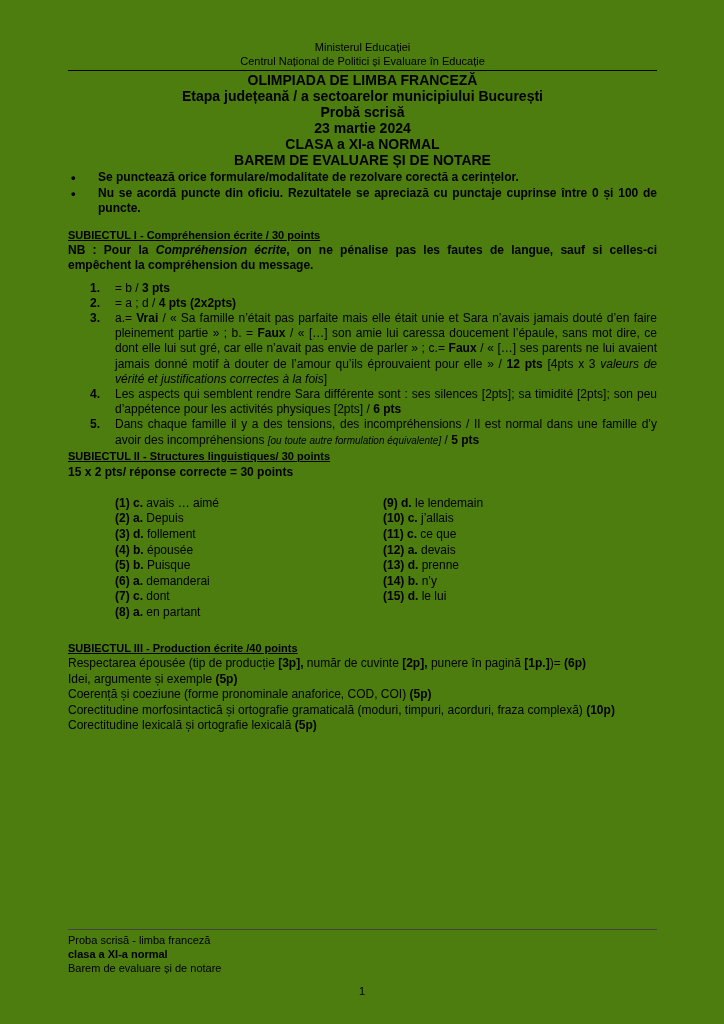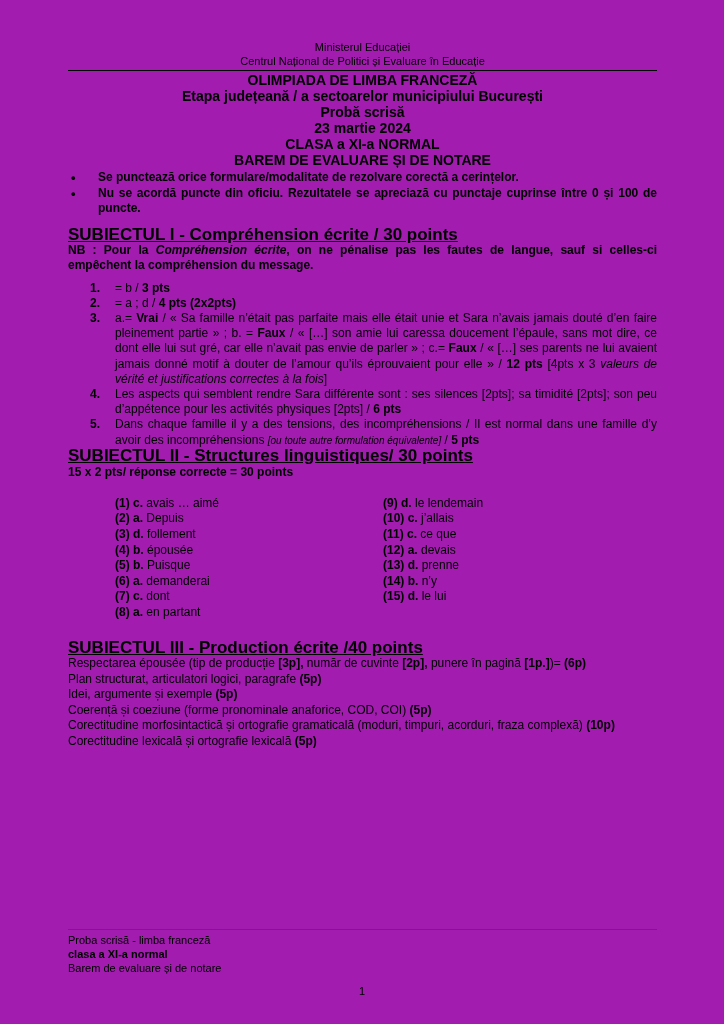--- a/index.html
+++ b/index.html
@@ -1,36 +1,36 @@
 <!DOCTYPE html>
 <html><head>
 <meta charset="utf-8">
 <style>
   html,body{margin:0;padding:0;}
   body{
     width:724px;height:1024px;background:#ffffff;color:#000;
     font-family:"Liberation Sans","DejaVu Sans",sans-serif;
     font-size:12px;
   }
-  .page{position:relative;width:724px;height:1024px;overflow:hidden;background:#a21caf;}
+  .page{position:relative;width:724px;height:1024px;overflow:hidden;background:#4d7c0f;}
   .content{padding:40px 67px 0 68px;}
   .b{font-weight:bold;}
   .i{font-style:italic;}
   .sm{font-size:10px;}
   .u{text-decoration:underline;}
   
   .hdr-top{text-align:center;font-size:11px;line-height:14px;border-bottom:1px solid #000;padding-bottom:2px;}
   .hdr-titles{text-align:center;font-weight:bold;font-size:14px;line-height:16px;padding-top:1px;}
   
   .bullets{margin-top:2px;}
   .bullet-row{display:flex;font-weight:bold;line-height:15.5px;}
   .dot{width:27px;flex:none;padding-left:3px;font-size:13px;}
   .bullet-text{flex:1;text-align:justify;}
   
-  .sec-heading{font-weight:bold;font-size:17px;line-height:16px;margin-top:10px;}
+  .sec-heading{font-weight:bold;font-size:11px;line-height:16px;margin-top:10px;}
   .nb{margin:0;font-weight:bold;text-align:justify;line-height:15px;}
   .items{margin-top:8px;}
   .item-row{display:flex;line-height:15.2px;}
   .item-num{width:25px;flex:none;margin-left:22px;}
   .item-text{flex:1;text-align:justify;}
   
   .sec2{}
   .subheading{font-weight:bold;line-height:16px;}
   .answers{display:flex;margin-top:16px;line-height:15.6px;}
   .col-left{width:315px;padding-left:47px;box-sizing:border-box;flex:none;}
@@ -125,21 +125,20 @@
             <div class="ans-row"><span class="b">(14) b.</span><span> n’y</span></div>
             <div class="ans-row"><span class="b">(15) d.</span><span> le lui</span></div>
           </div>
       </div>
     </div>
 
     <div class="sec3">
       <div class="sec-heading" style="margin-top:0;"><span class="u">SUBIECTUL III  - Production écrite /40 points</span></div>
       <div>
           <div class="s3line"><span>Respectarea épousée (tip de producție </span><span class="b">[3p],</span><span> număr de cuvinte </span><span class="b">[2p],</span><span> punere în pagină </span><span class="b">[1p.]</span><span>)= </span><span class="b">(6p)</span></div>
-          <div class="s3line"><span>Plan structurat, articulatori logici, paragrafe </span><span class="b">(5p)</span></div>
           <div class="s3line"><span>Idei, argumente și exemple </span><span class="b">(5p)</span></div>
           <div class="s3line"><span>Coerență și coeziune (forme pronominale anaforice, COD, COI) </span><span class="b">(5p)</span></div>
           <div class="s3line"><span>Corectitudine morfosintactică și ortografie gramaticală (moduri, timpuri, acorduri, fraza complexă) </span><span class="b">(10p)</span></div>
           <div class="s3line"><span>Corectitudine lexicală și ortografie lexicală </span><span class="b">(5p)</span></div>
         </div>
     </div>
 
   </div>
 
   <div class="footer">

